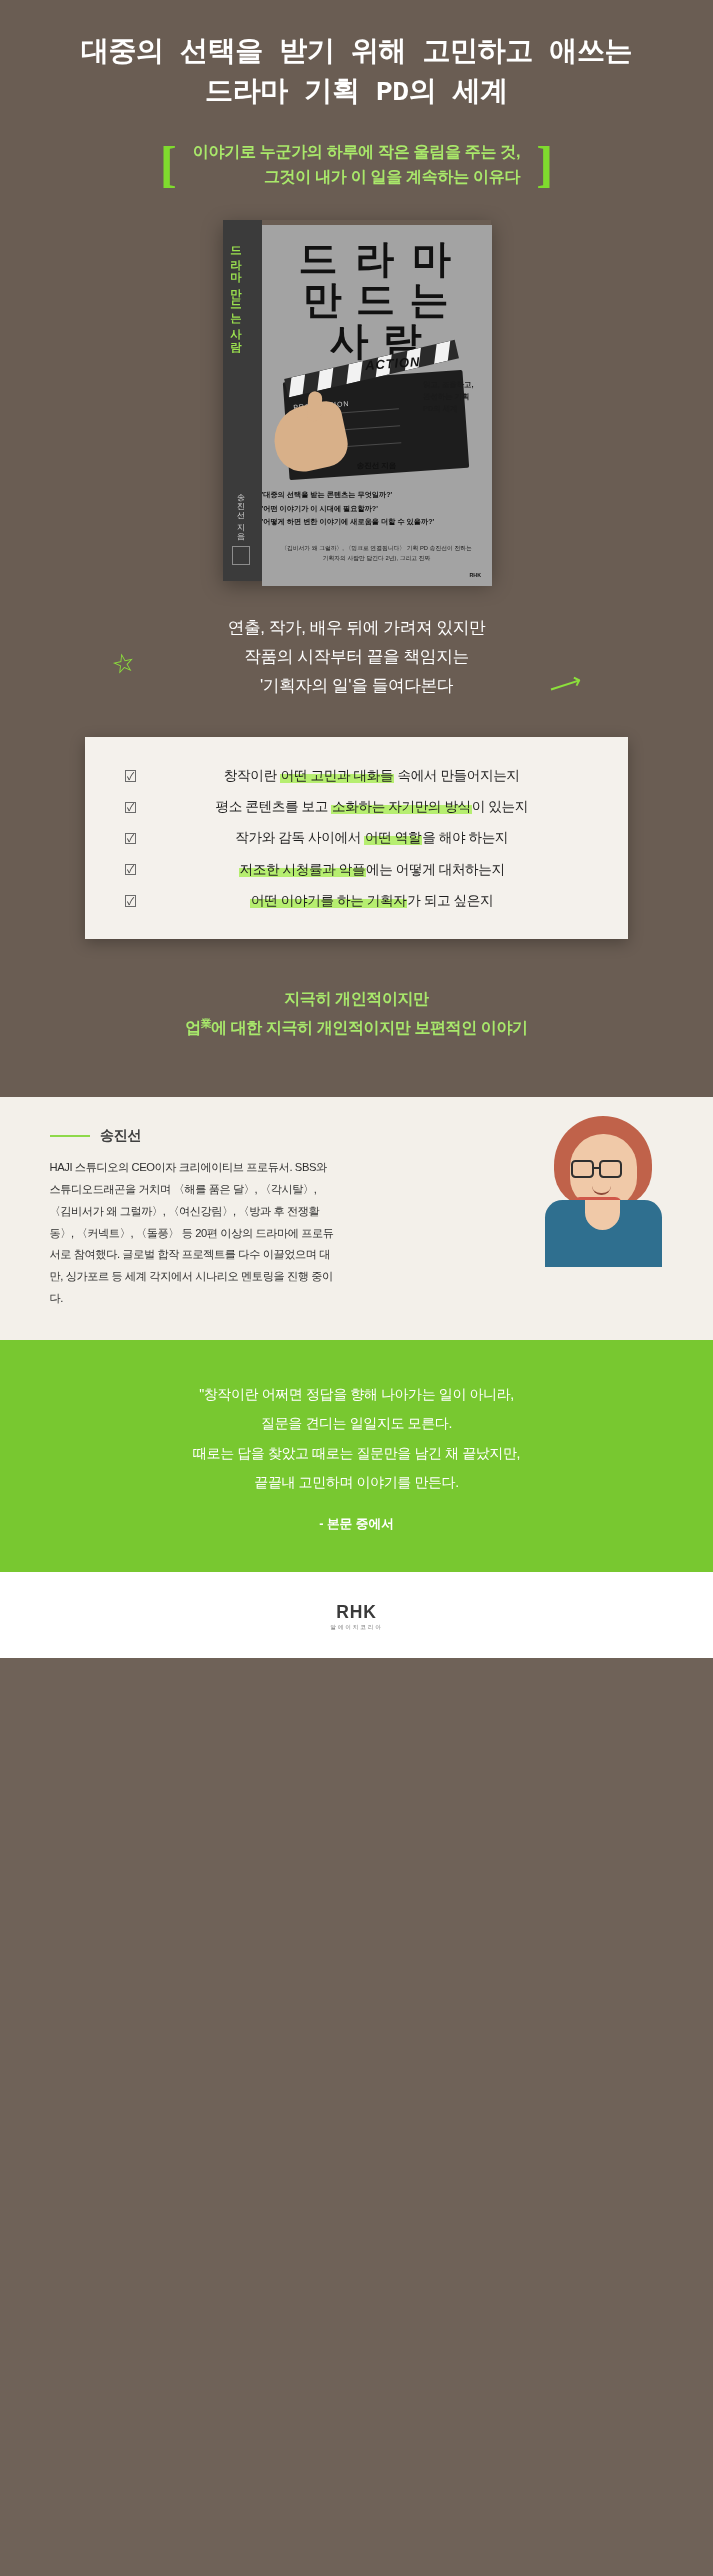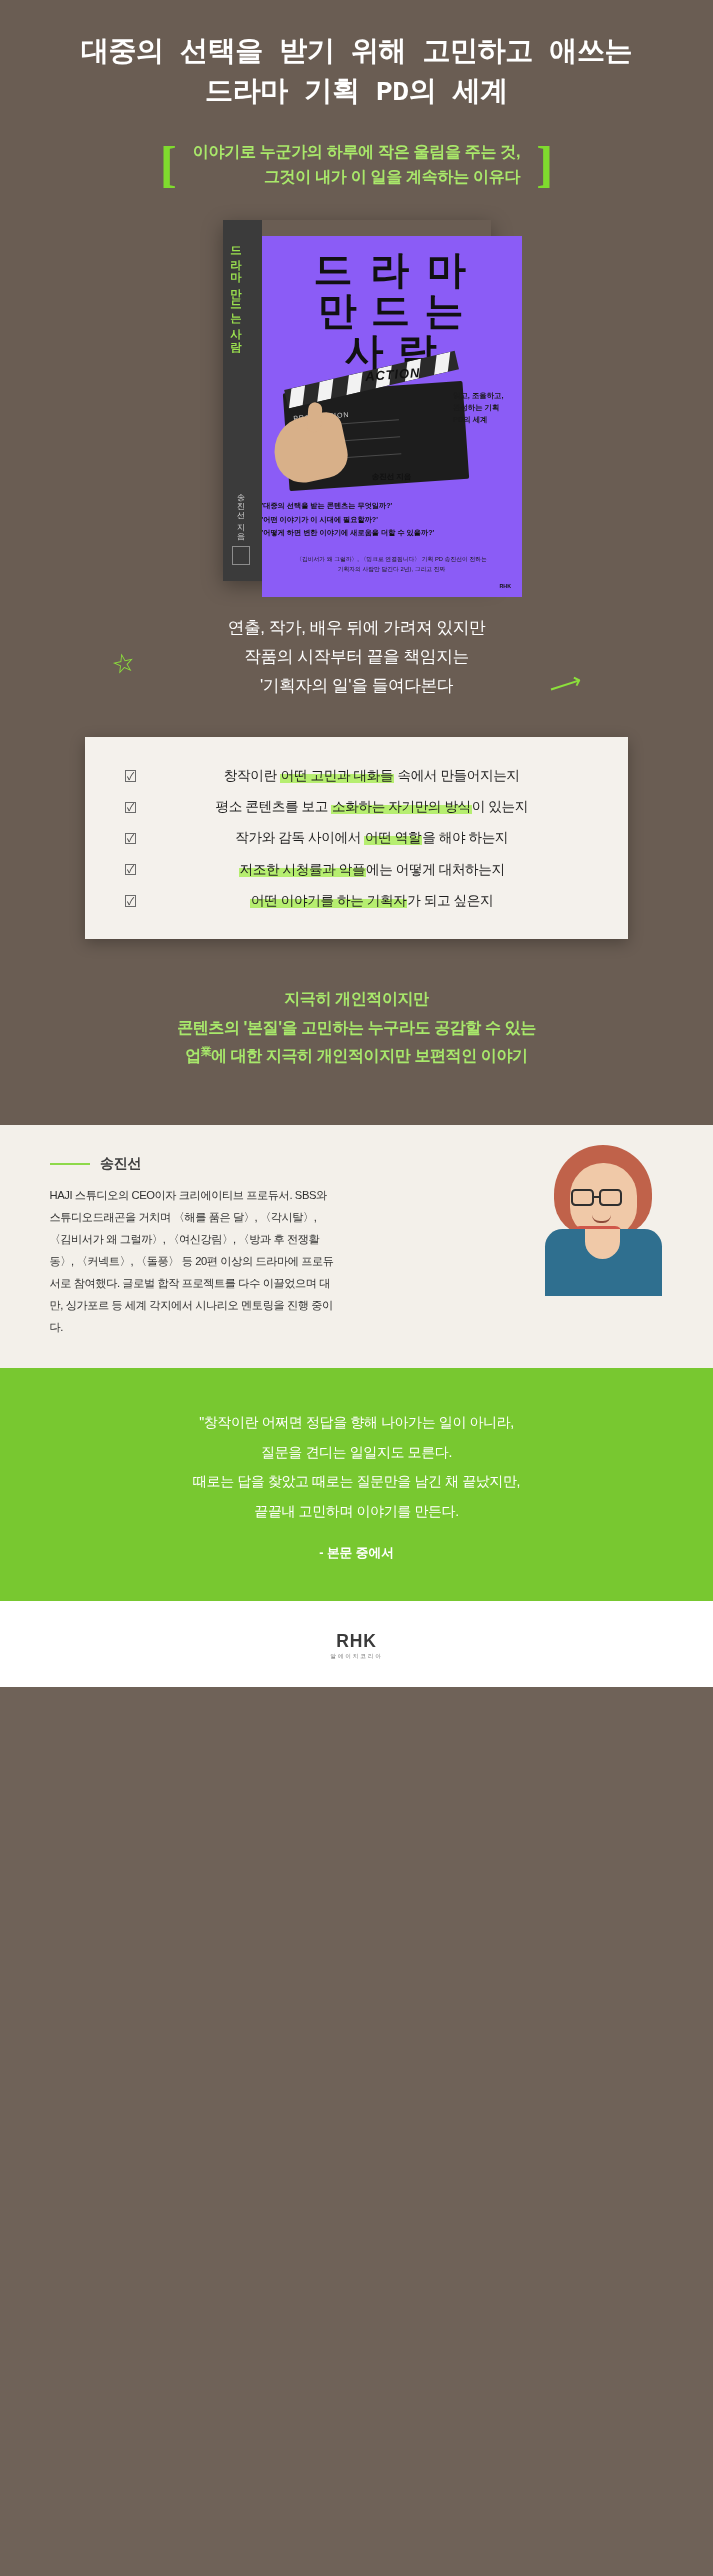--- a/index.html
+++ b/index.html
@@ -95,23 +95,23 @@
     letter-spacing: 0.9px;
   }
   .spine-bar {
     position: absolute;
     bottom: 16px; left: 9.6px;
     width: 17.5px; height: 19px;
     border: 0.9px solid #8d8d8d;
   }
   .book-front {
     position: absolute;
-    left: 39px; top: 16px;
-    width: 260px; height: 100%;
-    background: #8b5cf6;
+    left: 39px; top: 5px;
+    width: 230px; height: 100%;
+    background: #a3a3a3;
     overflow: hidden;
   }
   .bf-title {
     position: absolute;
     top: 12.3px; left: 0; right: 0;
     text-align: center;
     color: #111;
     font-size: 39px;
     font-weight: bold;
     line-height: 1.06;
@@ -550,21 +550,20 @@
       <div class="check-row">
         <span class="check-box"></span>
         <span class="check-row-inner">
           <span class="check-text"><span></span><span class="hl">어떤 이야기를 하는 기획자</span><span>가 되고 싶은지</span></span>
         </span>
       </div>
     </div>
 
     <div class="green-copy">
       <div>지극히 개인적이지만</div>
-      <div>콘텐츠의 '본질'을 고민하는 누구라도 공감할 수 있는</div>
       <div><span>업</span><span class="sup">業</span><span>에 대한 지극히 개인적이지만 보편적인 이야기</span></div>
     </div>
   </div>
 
   <div class="author-section">
     <div class="author-inner">
       <div class="author-left">
         <div class="author-name-row">
           <span class="name-dash"></span>
           <span class="author-name">송진선</span>

